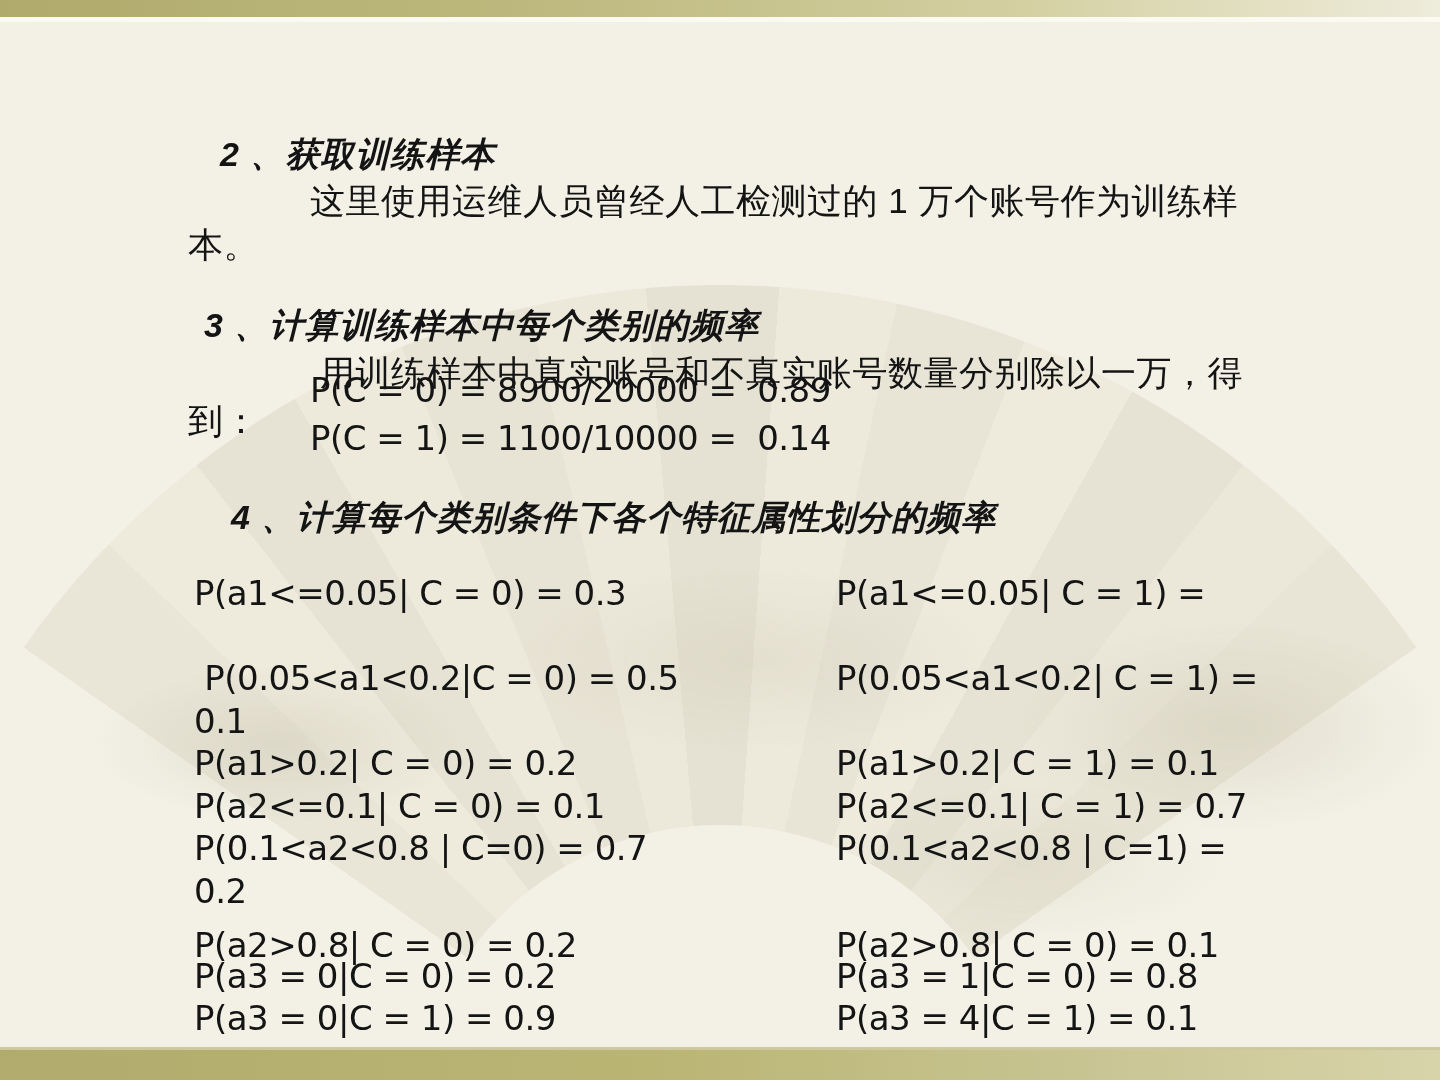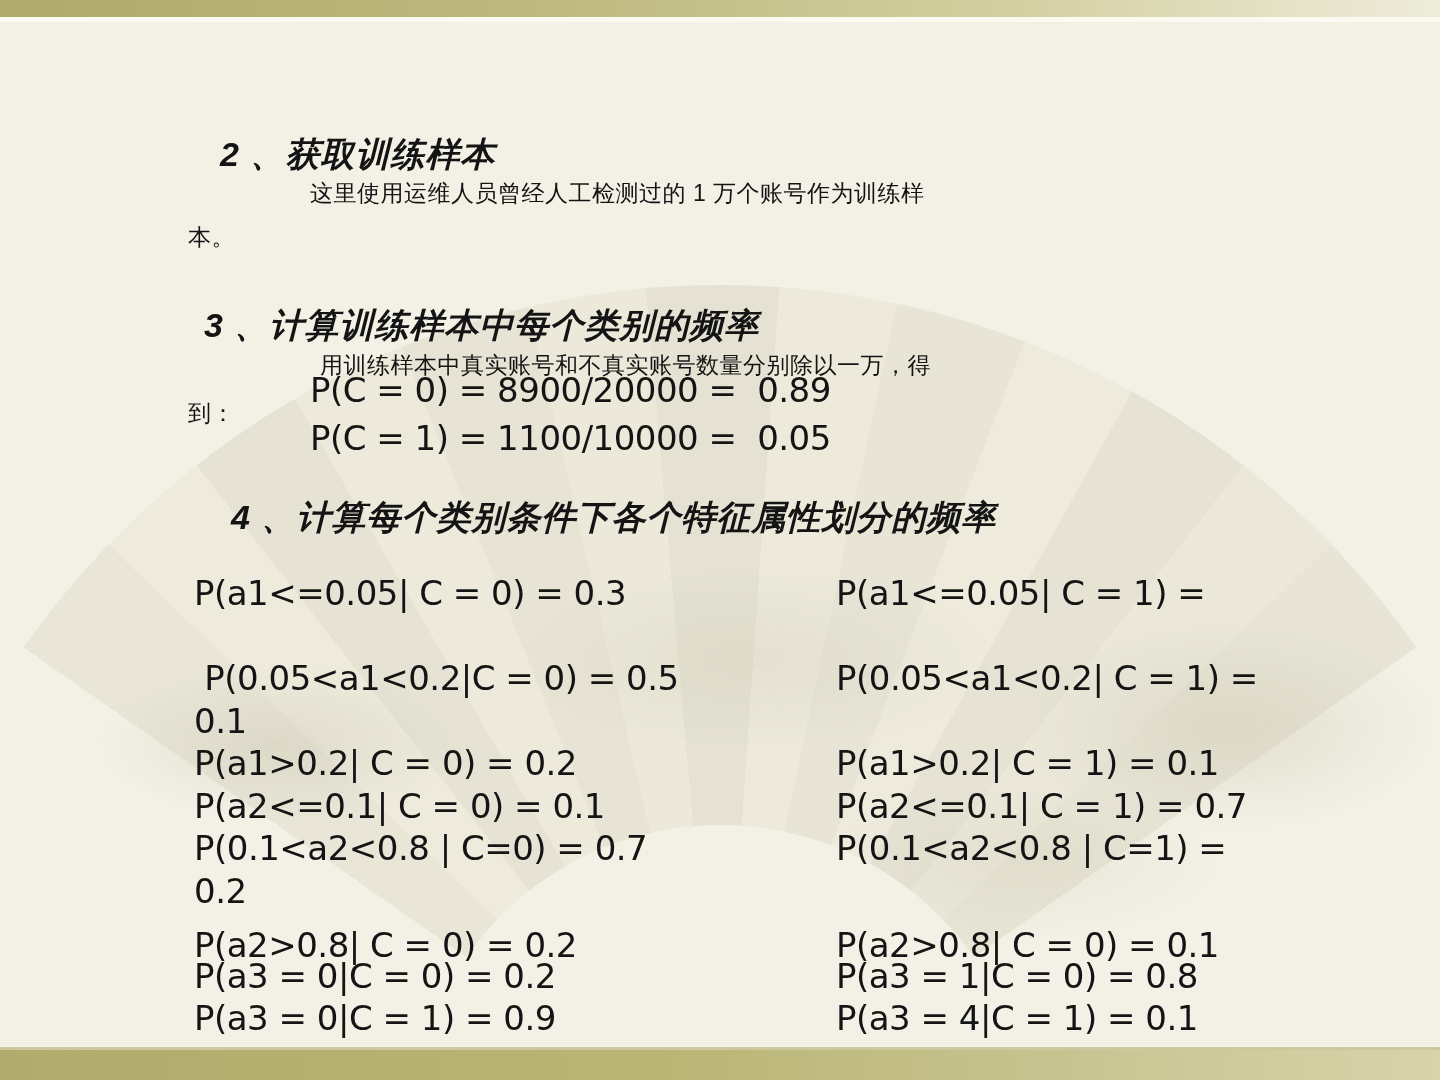--- a/index.html
+++ b/index.html
@@ -86,21 +86,21 @@
 
   
   .txt { position: absolute; z-index: 4; white-space: pre; }
   .heading {
     font-weight: bold;
     font-style: italic;
     font-size: 34px;
     letter-spacing: 1px;
   }
   .cjk {
-    font-size: 23px;
+    font-size: 35px;
     letter-spacing: 0.5px;
   }
   .formula {
     font-family: "DejaVu Sans", sans-serif;
     font-size: 34px;
     letter-spacing: -0.5px;
   }
   .prob-row { position: absolute; left: 194px; width: 1246px; height: 42px; z-index: 4; white-space: pre; }
   .prob-row .l { position: absolute; left: 0; top: 0; }
   .prob-row .r { position: absolute; left: 642px; top: 0; }
@@ -120,21 +120,21 @@
   <div class="bottom-bar"></div>
 
   <div class="txt heading" style="left:220px; top:132px;">2 、获取训练样本</div>
   <div class="txt cjk" style="left:310px; top:178px;">这里使用运维人员曾经人工检测过的 1 万个账号作为训练样</div>
   <div class="txt cjk" style="left:188px; top:222px;">本。</div>
 
   <div class="txt heading" style="left:204px; top:303px;">3 、计算训练样本中每个类别的频率</div>
   <div class="txt cjk" style="left:310px; top:350px;margin-left:10px;">用训练样本中真实账号和不真实账号数量分别除以一万，得</div>
   <div class="txt cjk" style="left:188px; top:398px;">到：</div>
   <div class="txt formula" style="left:310px; top:370px;">P(C = 0) = 8900/20000 =  0.89</div>
-  <div class="txt formula" style="left:310px; top:418px;">P(C = 1) = 1100/10000 =  0.05</div>
+  <div class="txt formula" style="left:310px; top:418px;">P(C = 1) = 1100/10000 =  0.14</div>
 
   <div class="txt heading" style="left:231px; top:495px;">4 、计算每个类别条件下各个特征属性划分的频率</div>
 
   <div class="prob-row formula" style="top:573px;">
     <span class="l">P(a1&lt;=0.05| C = 0) = 0.3</span>
     <span class="r">P(a1&lt;=0.05| C = 1) =</span>
   </div>
   <div class="prob-row formula" style="top:658px;">
     <span class="l"> P(0.05&lt;a1&lt;0.2|C = 0) = 0.5</span>
     <span class="r">P(0.05&lt;a1&lt;0.2| C = 1) =</span>

